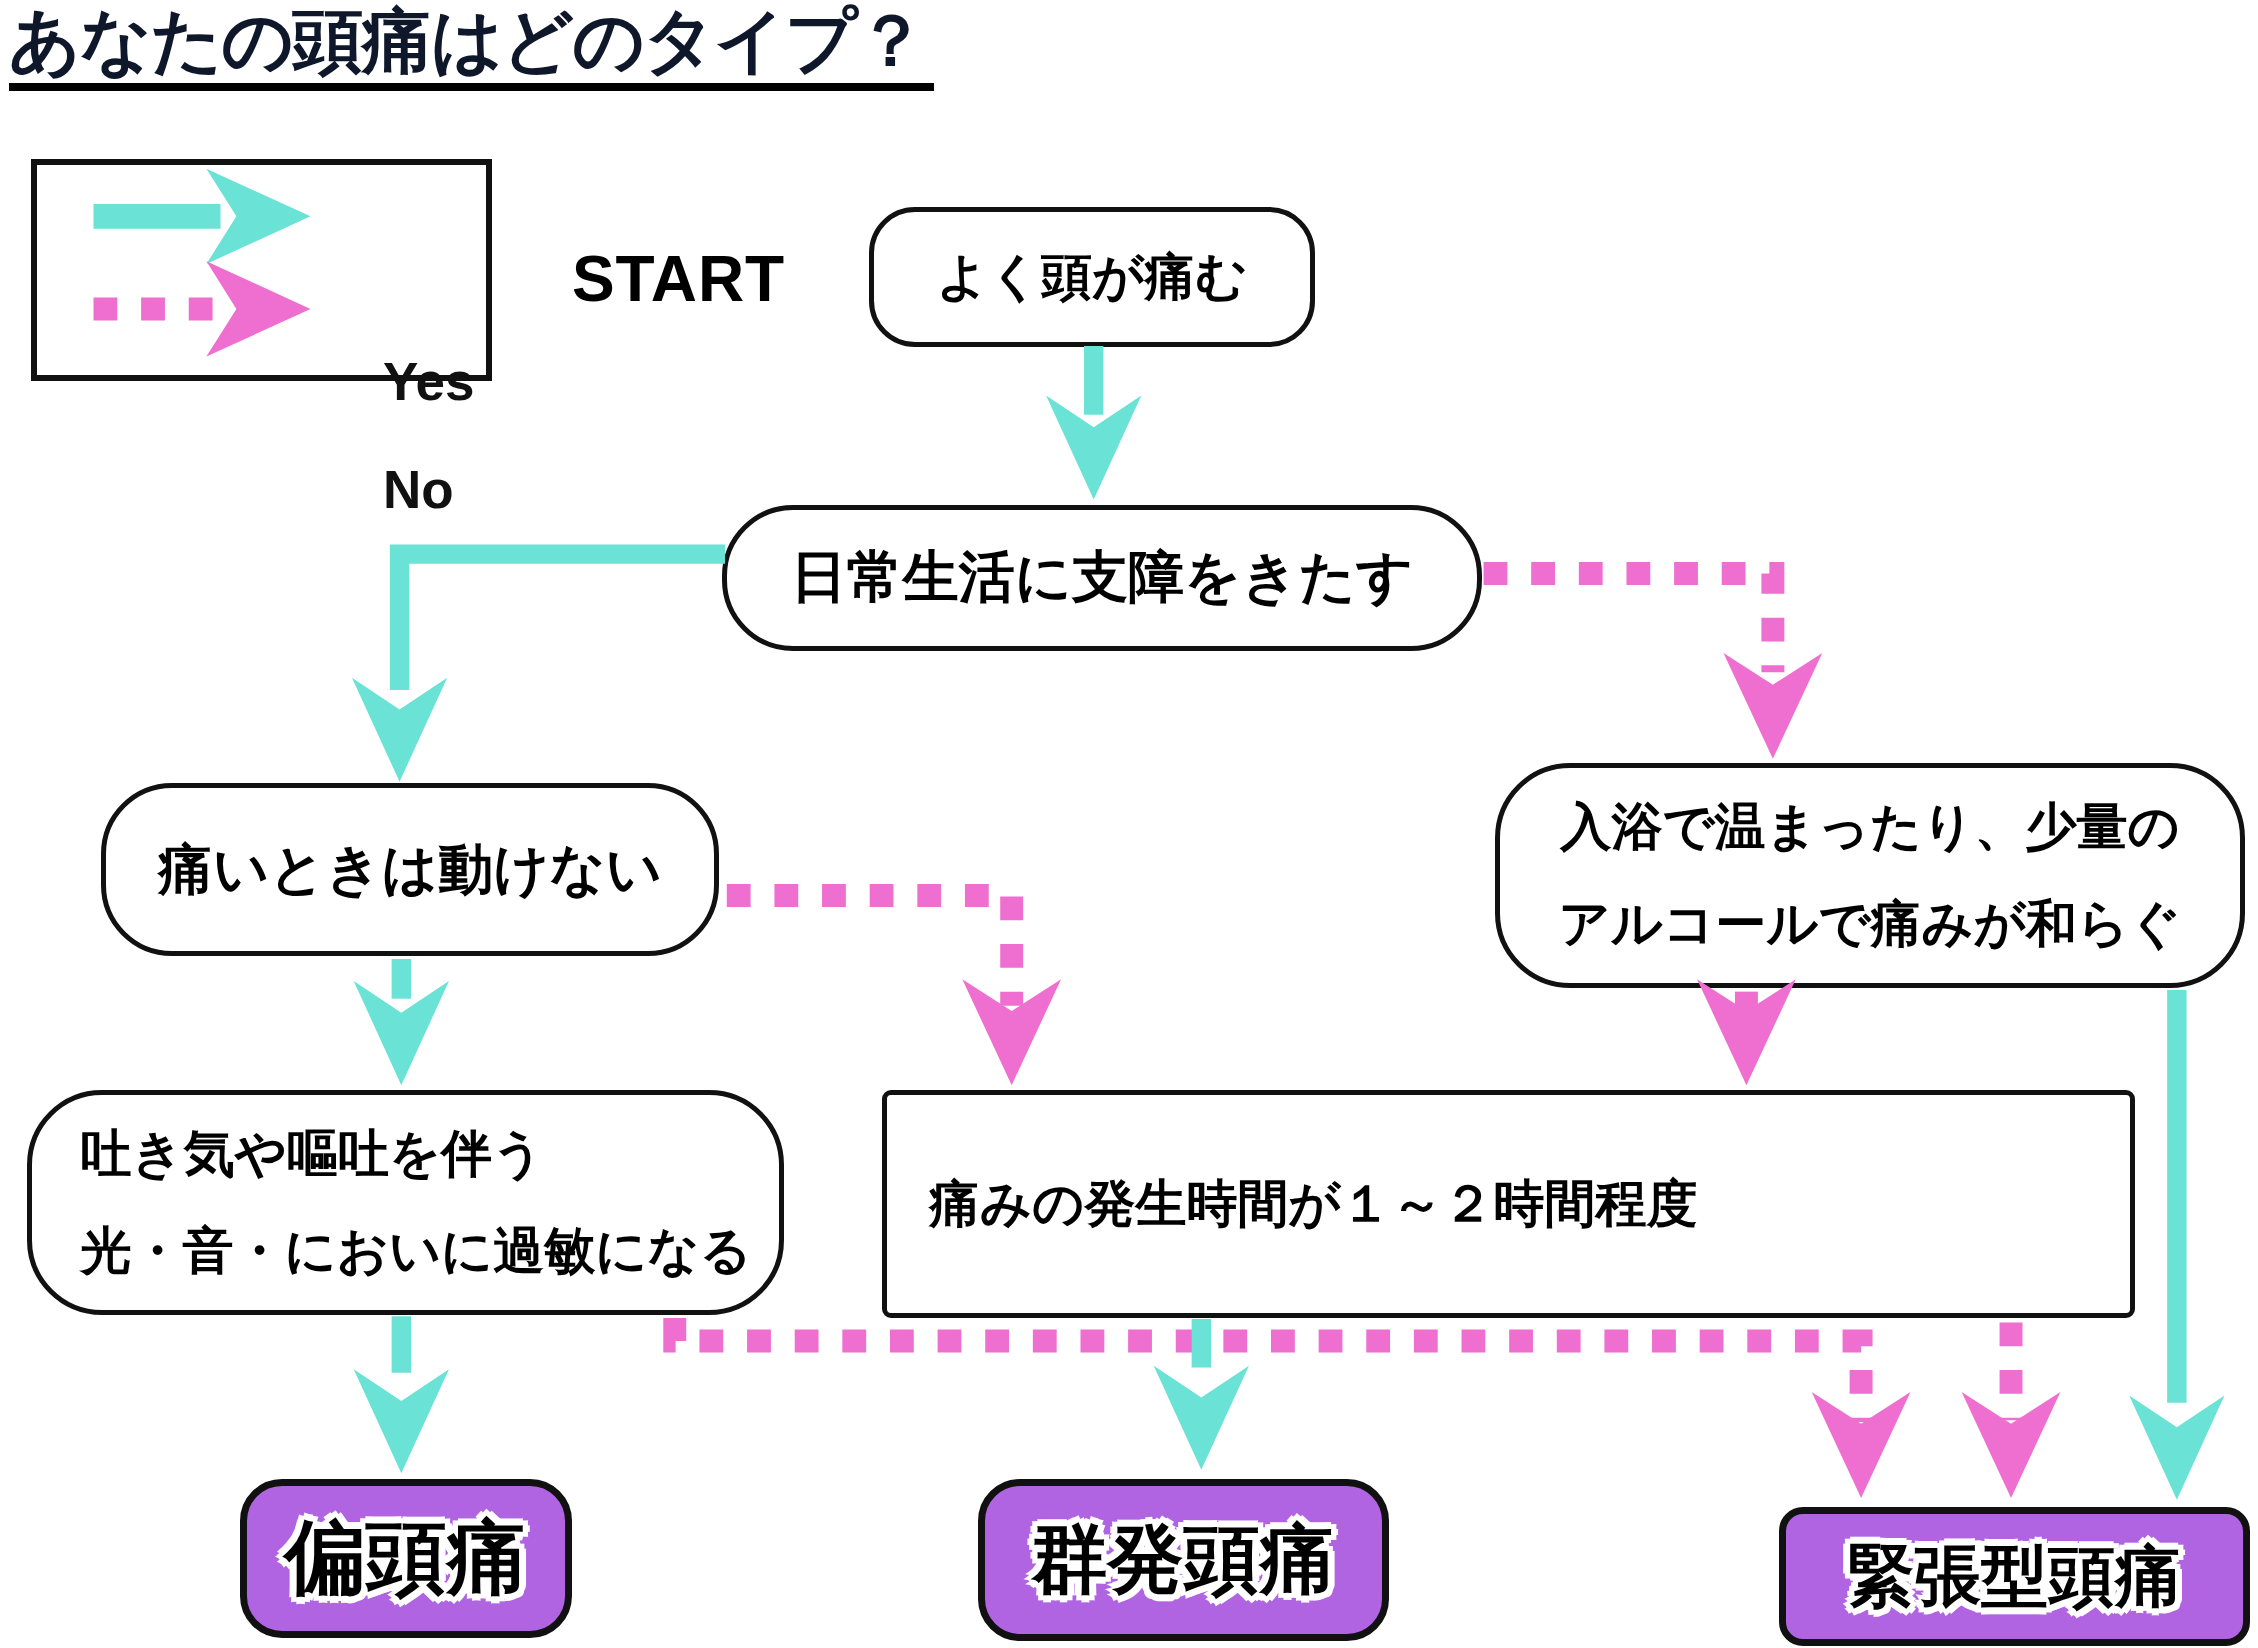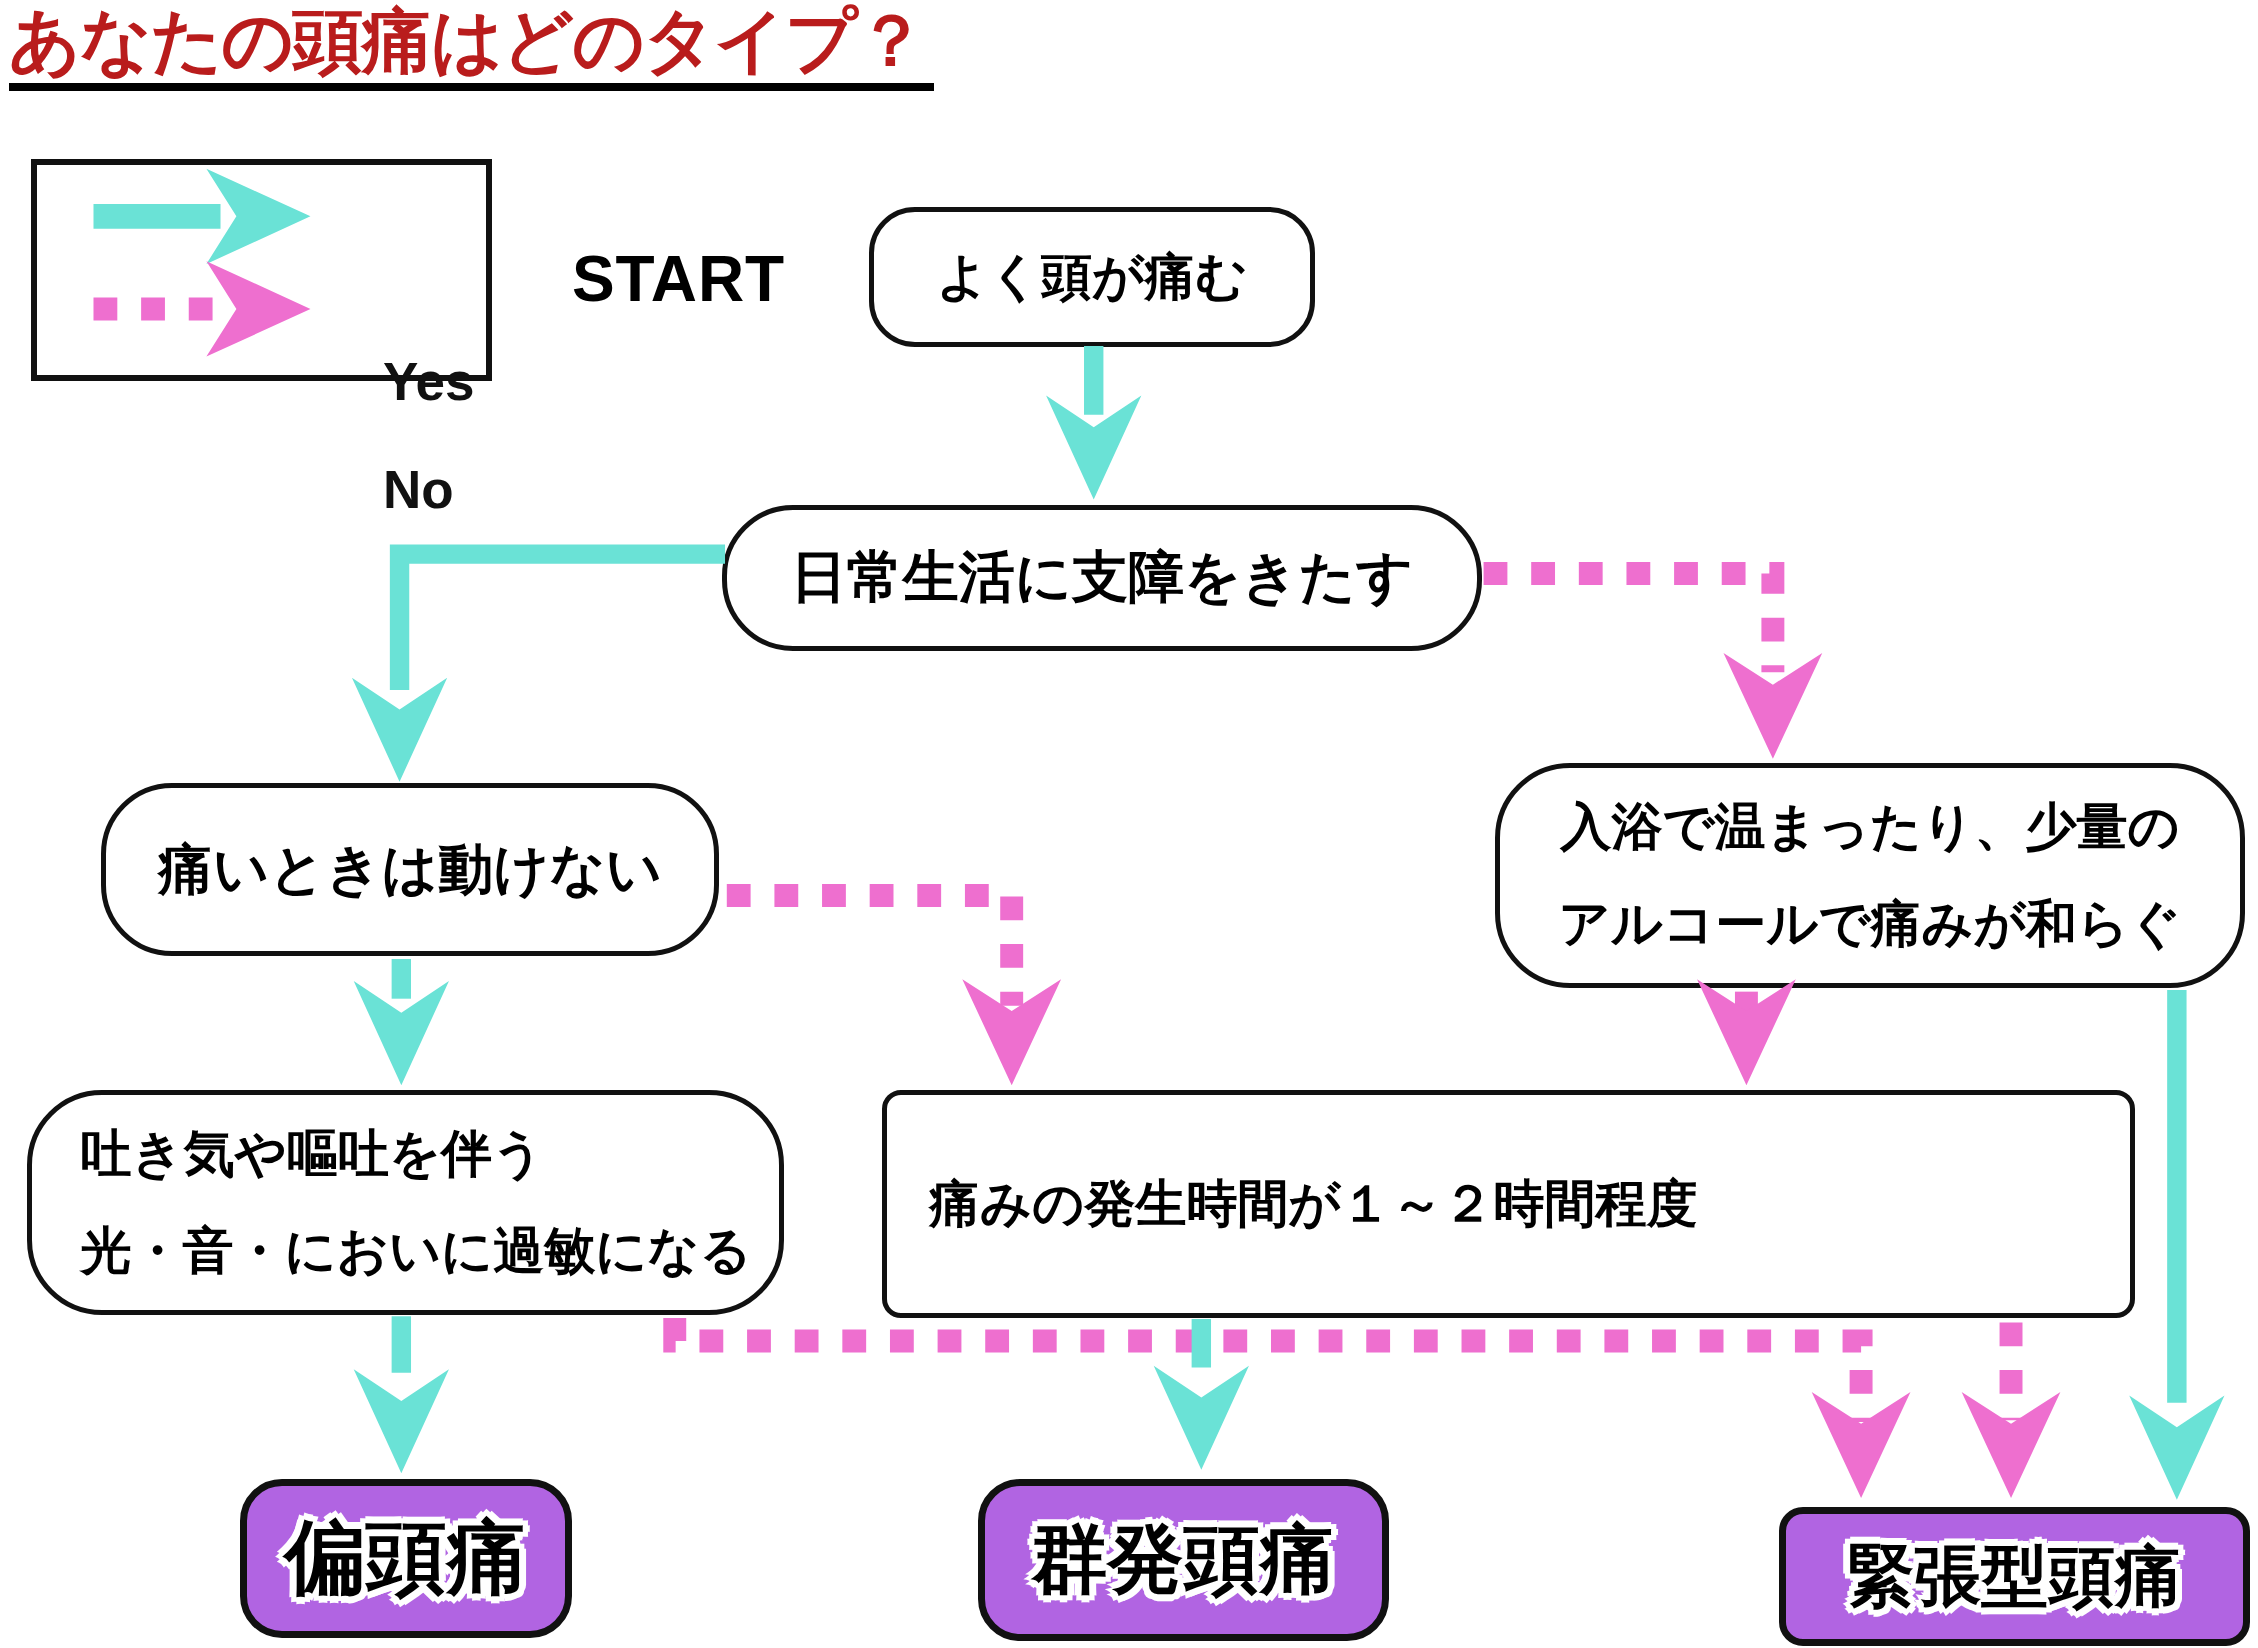--- a/index.html
+++ b/index.html
@@ -3,21 +3,21 @@
 <meta charset="utf-8">
 <style>
   html,body{margin:0;padding:0;background:#fff;}
   .stage{
     position:relative;width:2258px;height:1649px;background:#ffffff;
     font-family:"Liberation Sans","DejaVu Sans",sans-serif;
     overflow:hidden;
   }
   .title{
     position:absolute;left:8.8px;top:3.5px;
-    font-size:71px;font-weight:bold;color:#b91c1c;
+    font-size:71px;font-weight:bold;color:#0f172a;
     display:inline-block;border-bottom:8.8px solid #000;
     padding:0 8.8px 5.3px 0;min-width:909px;line-height:1.05;
     letter-spacing:-1.8px;white-space:nowrap;
   }
   .legend{
     position:absolute;left:31px;top:159px;width:461px;height:222px;
     border:6.2px solid #111;background:#fff;box-sizing:border-box;
   }
   .legend-label{
     position:absolute;left:346px;font-size:53px;font-weight:bold;color:#111;
@@ -35,21 +35,21 @@
     box-sizing:border-box;color:#000;font-weight:bold;
     display:flex;flex-direction:column;justify-content:center;
     text-align:center;
   }
   .node .ln{display:block;white-space:nowrap;}
   .node-start{left:869px;top:207px;width:446px;height:140px;border-radius:46px;font-size:51px;}
   .node-daily{left:722px;top:505px;width:760px;height:146px;border-radius:71px;font-size:56px;}
   .node-cannot{left:101px;top:783px;width:618px;height:173px;border-radius:71px;font-size:55px;}
   .node-bath{left:1495px;top:763px;width:750px;height:225px;border-radius:75px;font-size:51px;line-height:1.9;}
   .node-nausea{left:26.5px;top:1090px;width:757px;height:225px;border-radius:75px;font-size:51px;line-height:1.9;text-align:left;padding-left:49px;}
-  .node-duration{left:882px;top:1090px;width:1253px;height:228px;border-radius:19px;font-size:51px;line-height:1.9;text-align:left;padding-left:42px;}
+  .node-duration{left:882px;top:1090px;width:1253px;height:228px;border-radius:9px;font-size:51px;line-height:1.9;text-align:left;padding-left:42px;}
   .result{
     position:absolute;background:var(--result-fill,#b164e2);border:7px solid #111;
     box-sizing:border-box;border-radius:42px;color:#000;font-weight:bold;
     display:flex;align-items:center;justify-content:center;white-space:nowrap;
     text-shadow:-5.3px -5.3px 0 #fff,5.3px -5.3px 0 #fff,-5.3px 5.3px 0 #fff,5.3px 5.3px 0 #fff,
                 -7px 0 0 #fff,7px 0 0 #fff,0 -7px 0 #fff,0 7px 0 #fff;
   }
   .result-migraine{left:240px;top:1479px;width:332px;height:159px;font-size:81px;}
   .result-cluster{left:978px;top:1479px;width:411px;height:162px;font-size:76px;}
   .result-tension{left:1779px;top:1507px;width:471px;height:139px;font-size:67px;border-radius:24px;}

